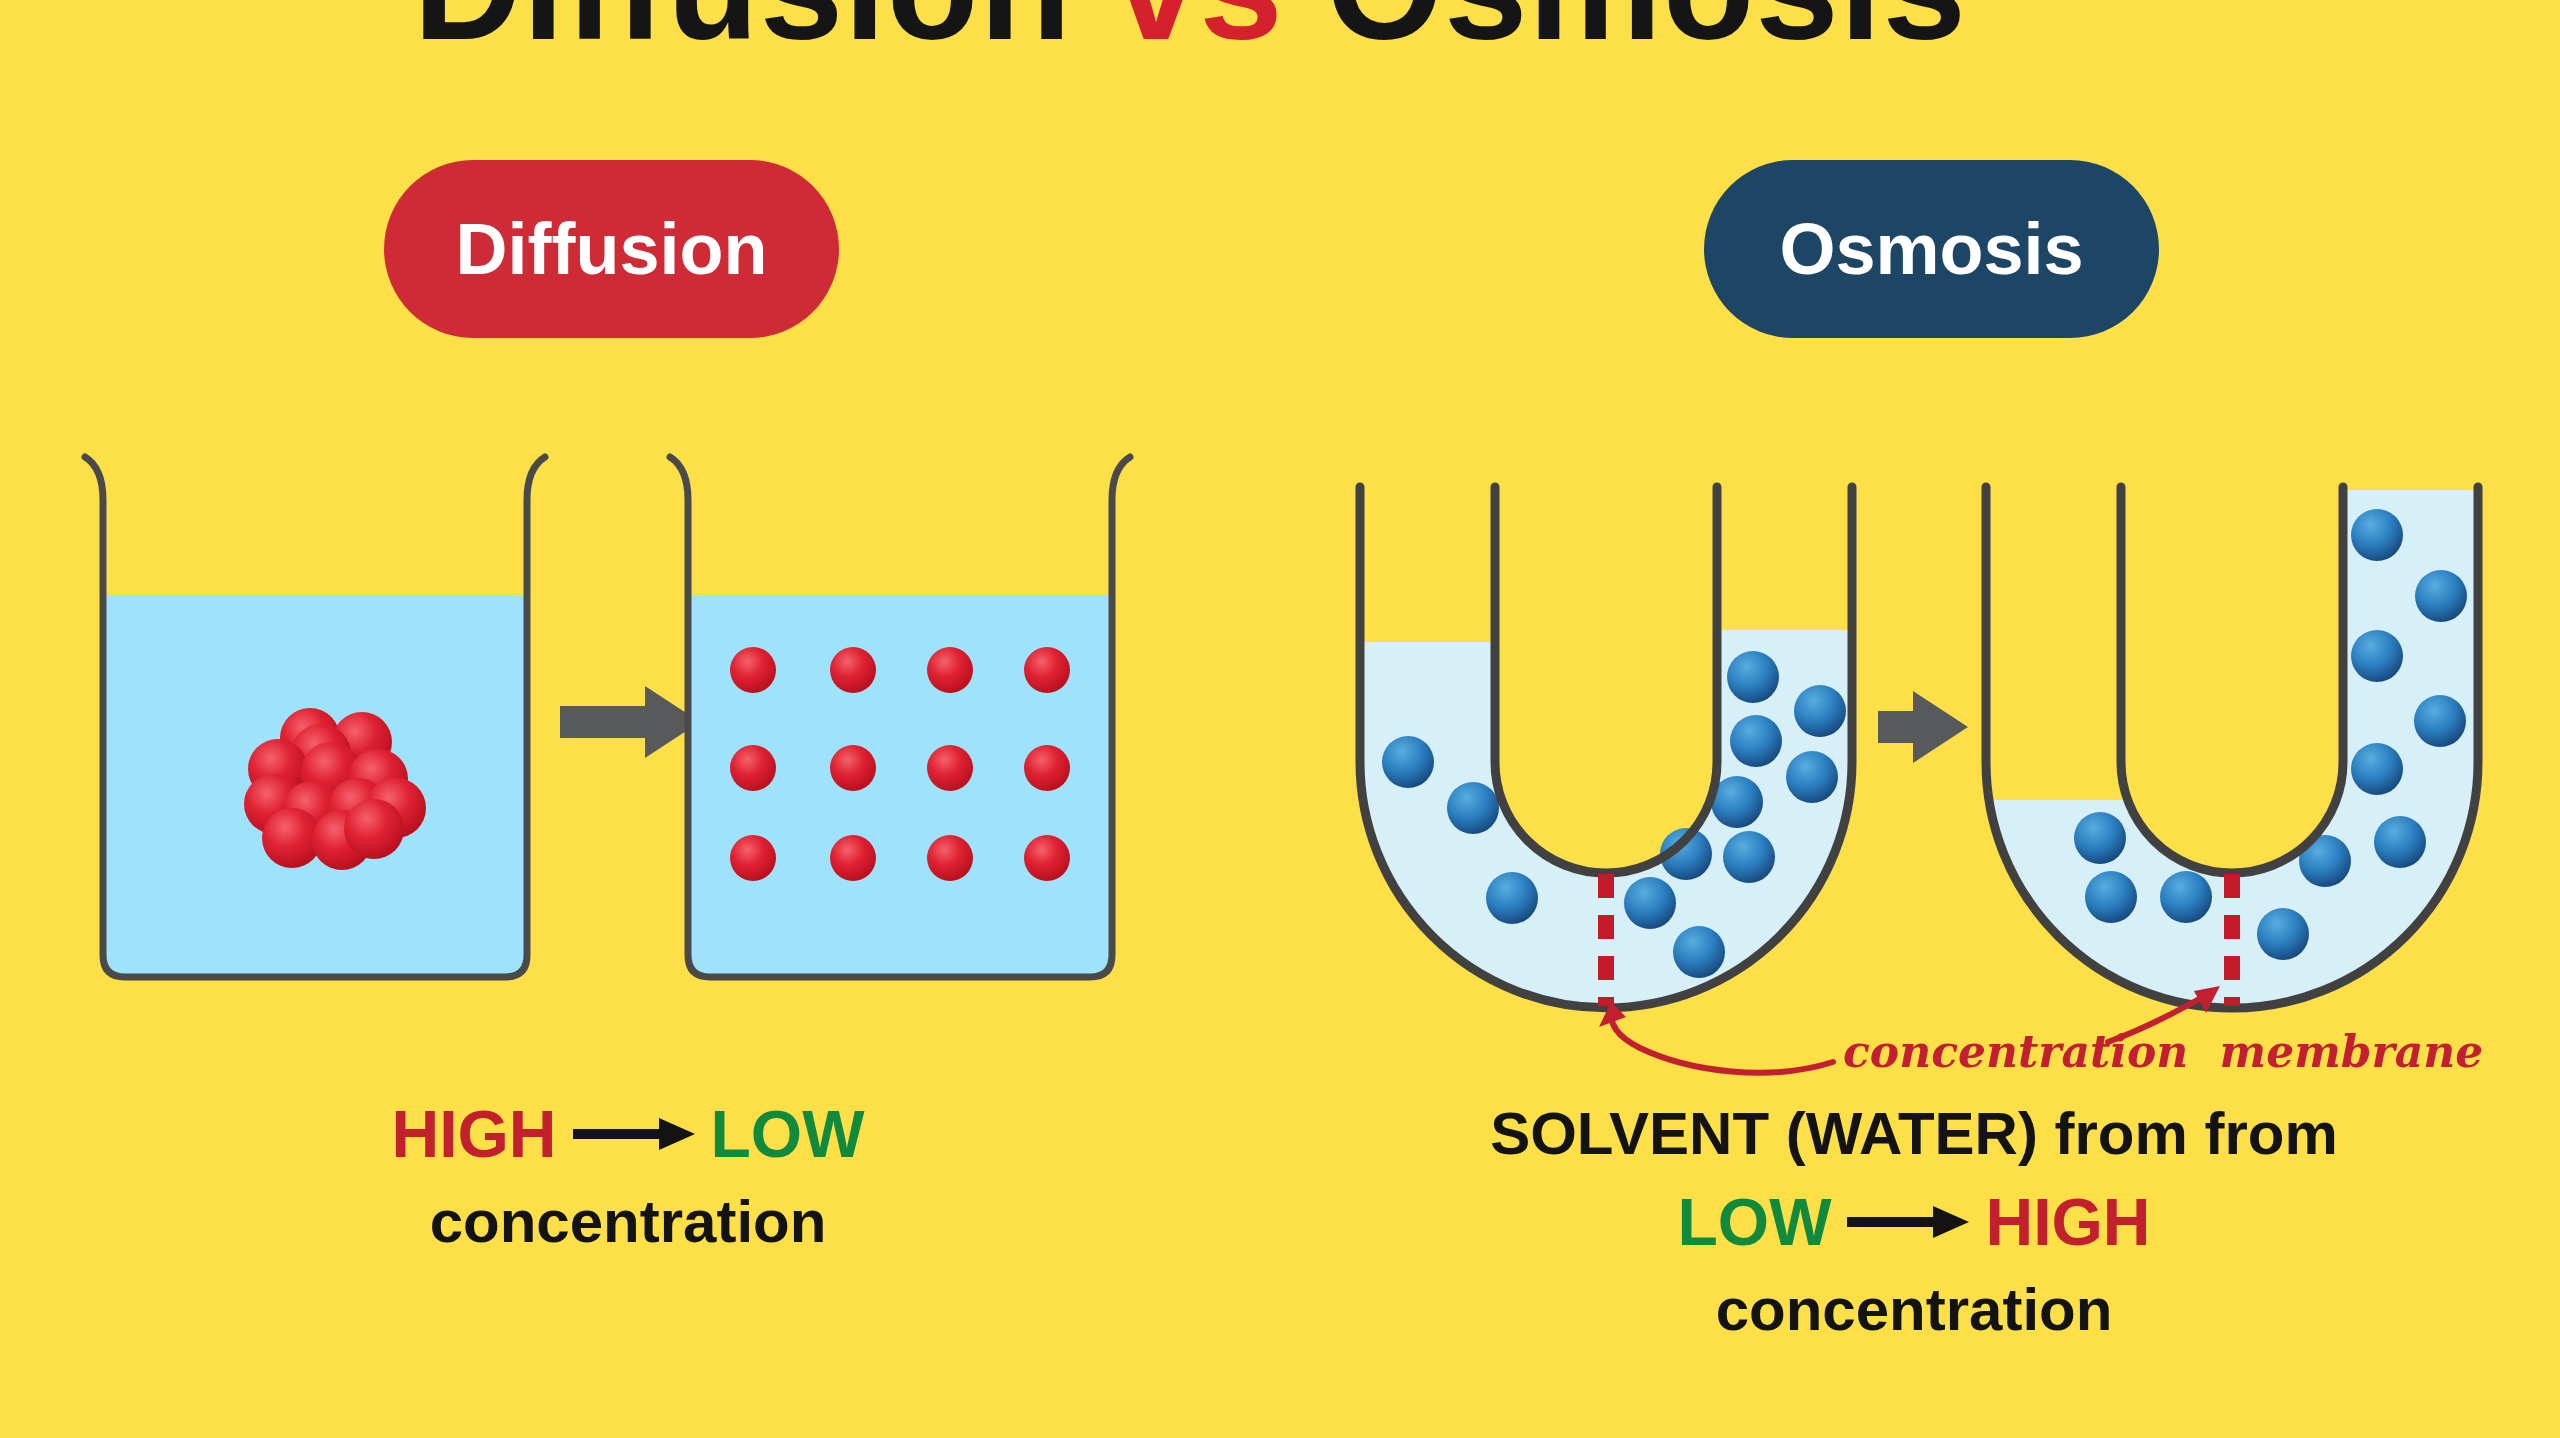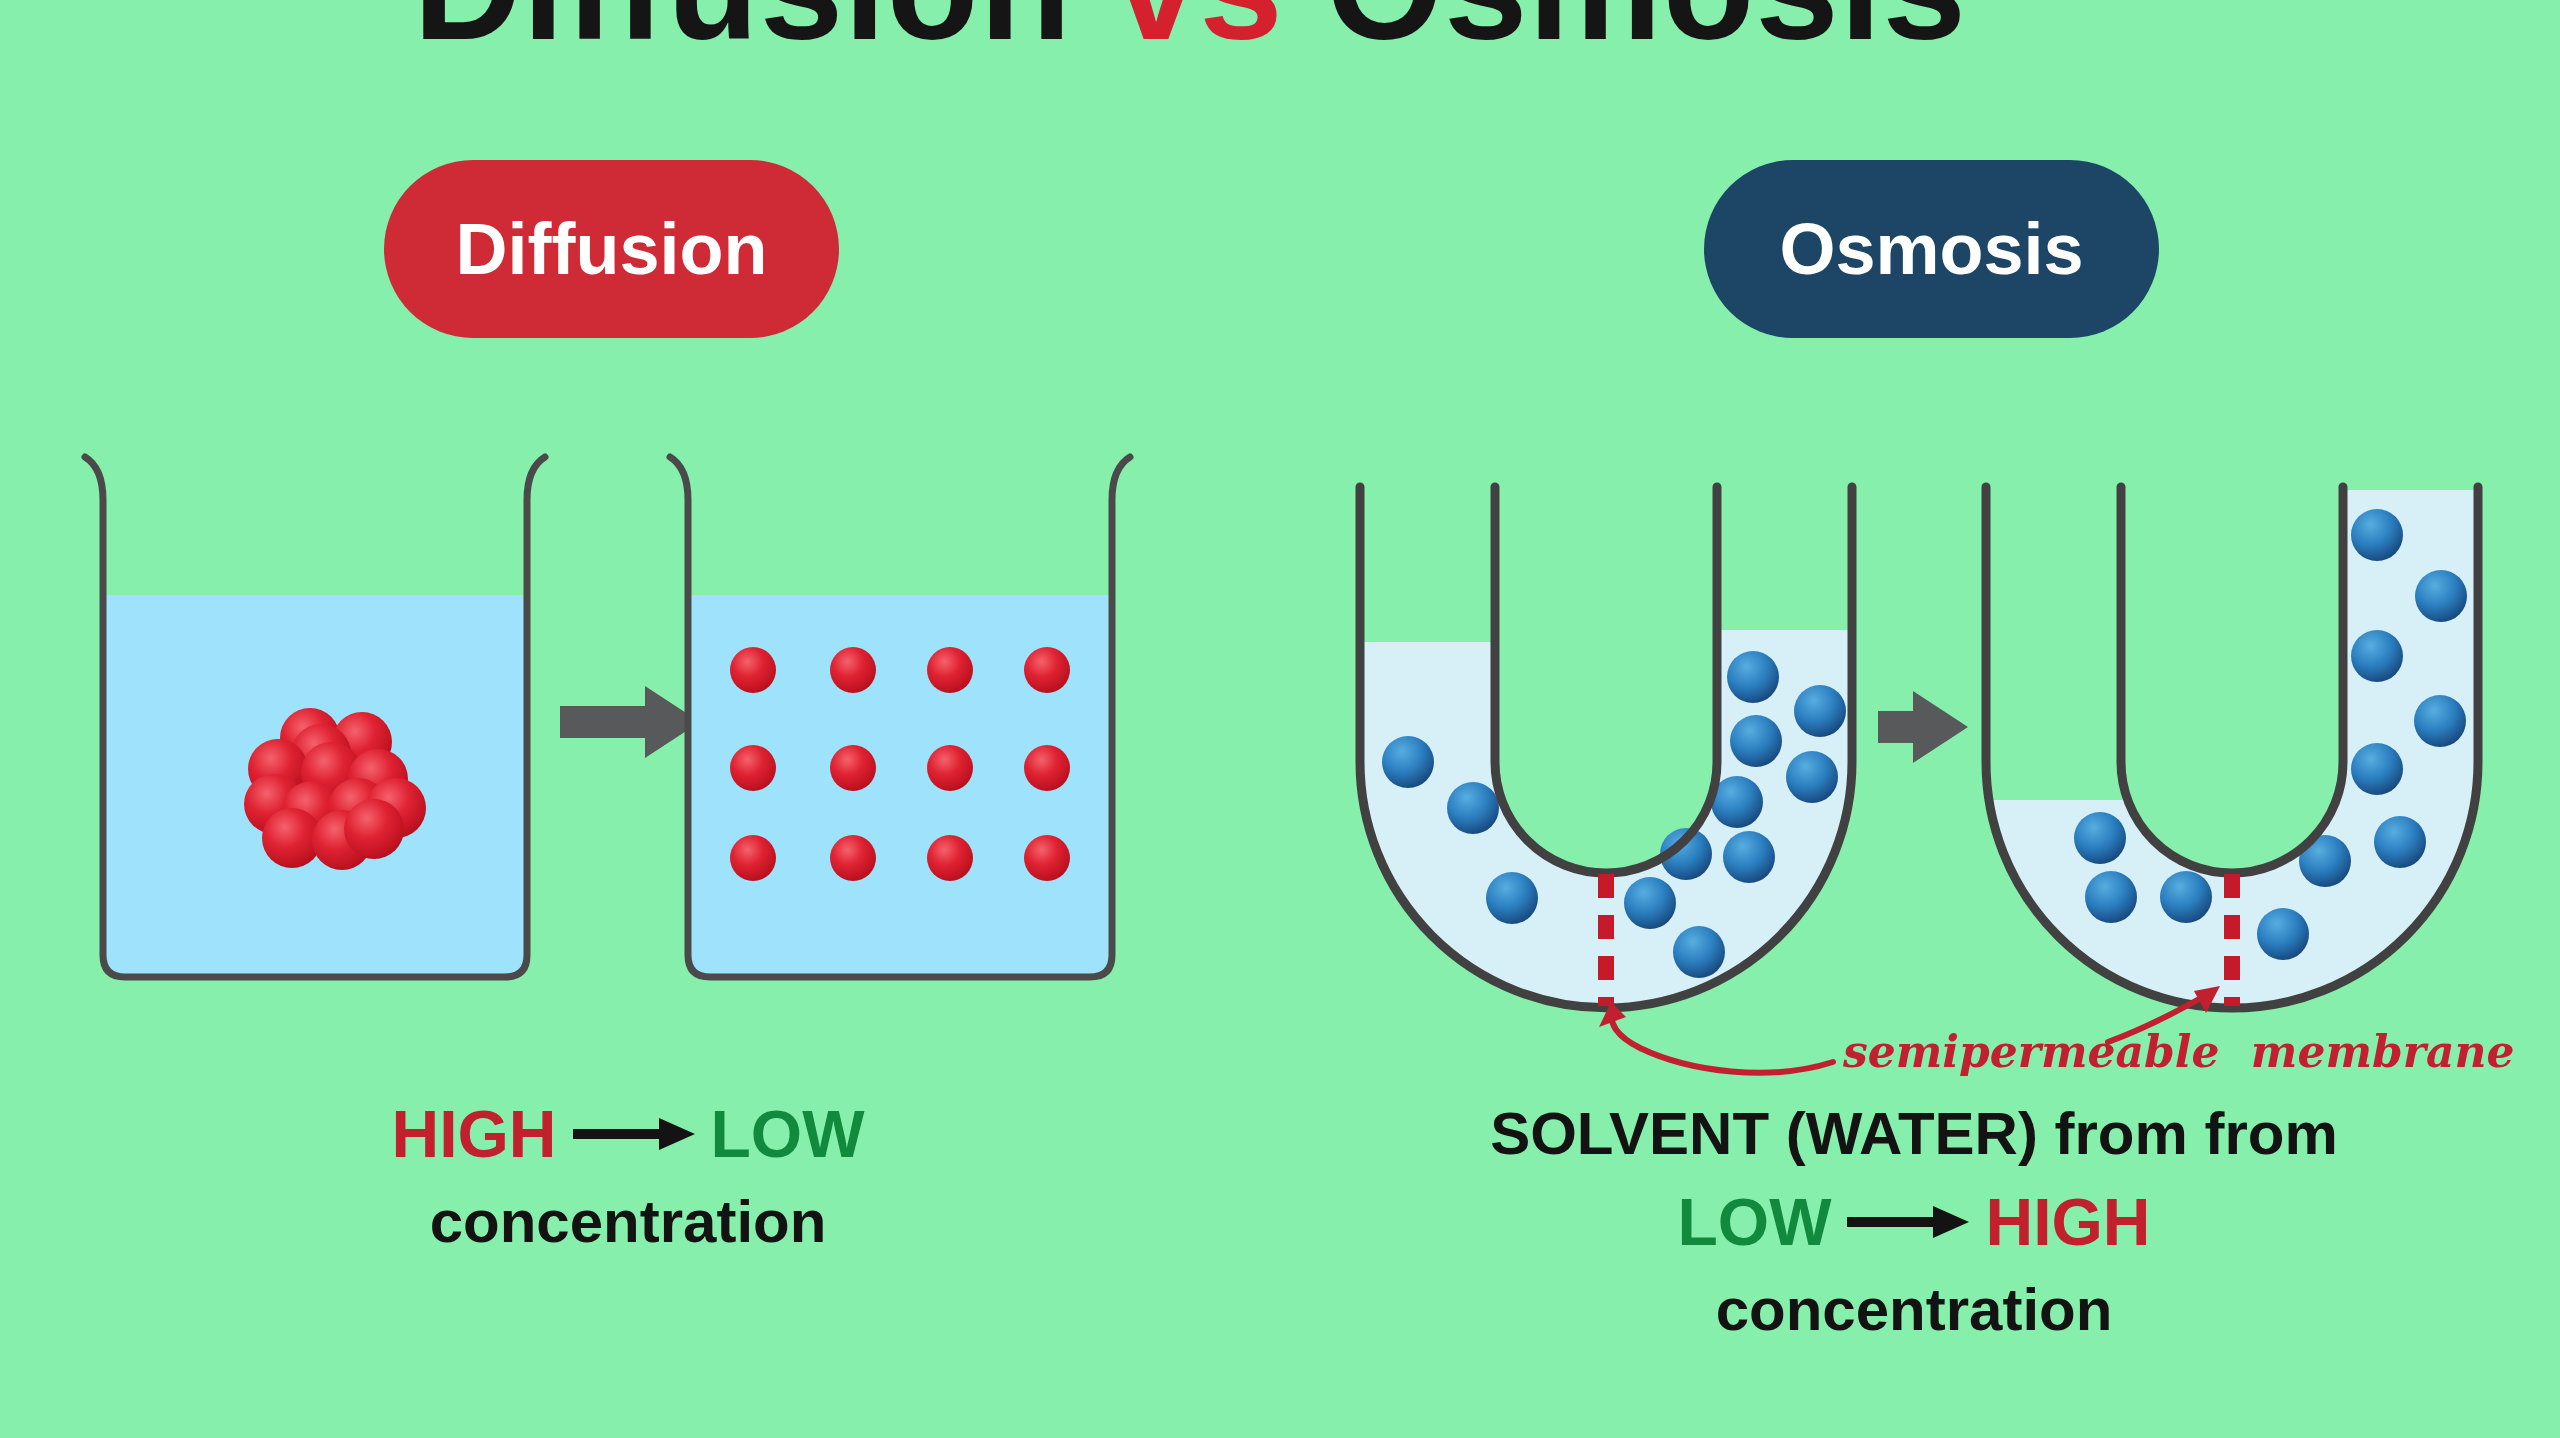--- a/index.html
+++ b/index.html
@@ -1,17 +1,17 @@
 <!DOCTYPE html>
 <html><head>
 <meta charset="utf-8">
 <style>
   html,body{margin:0;padding:0;background:#fff;}
   #stage{
-    position:relative;width:2560px;height:1438px;background:#86efac;
+    position:relative;width:2560px;height:1438px;background:#fde047;
     overflow:hidden;font-family:"Liberation Sans",sans-serif;
   }
   
   #title{
     position:absolute;top:-88px;left:1190px;transform:translateX(-50%);
     white-space:nowrap;font-size:150px;font-weight:bold;color:#151515;
     letter-spacing:1px;line-height:1;
   }
   #title .vs{color:#D5202E;}
   
@@ -155,21 +155,21 @@
     </g>
 
     <g>
       <path d="M1833,1062 C1770,1082 1690,1072 1640,1048 C1616,1036 1610,1024 1611,1010" fill="none" stroke="#C22030" stroke-width="6" stroke-linecap="round"></path>
       <polygon points="1611,1002 1599,1027 1626,1017" fill="#C22030"></polygon>
       <path d="M2108,1042 Q2152,1026 2208,994" fill="none" stroke="#C22030" stroke-width="6" stroke-linecap="round"></path>
       <polygon points="2220,986 2194,991 2206,1013" fill="#C22030"></polygon>
     </g>
   </svg>
 
-  <div id="membrane-label">semipermeable membrane</div>
+  <div id="membrane-label">concentration membrane</div>
 
   <div class="caption" id="caption-diffusion">
     <div class="hl-line">
       <span class="hl-red">HIGH</span>
       <svg class="cap-arrow" width="122" height="40" viewBox="0 0 122 40">
         <rect x="0" y="15" width="88" height="10" fill="#131313"></rect>
         <polygon points="86,4 122,20 86,36" fill="#131313"></polygon>
       </svg>
       <span class="hl-green">LOW</span>
     </div>

